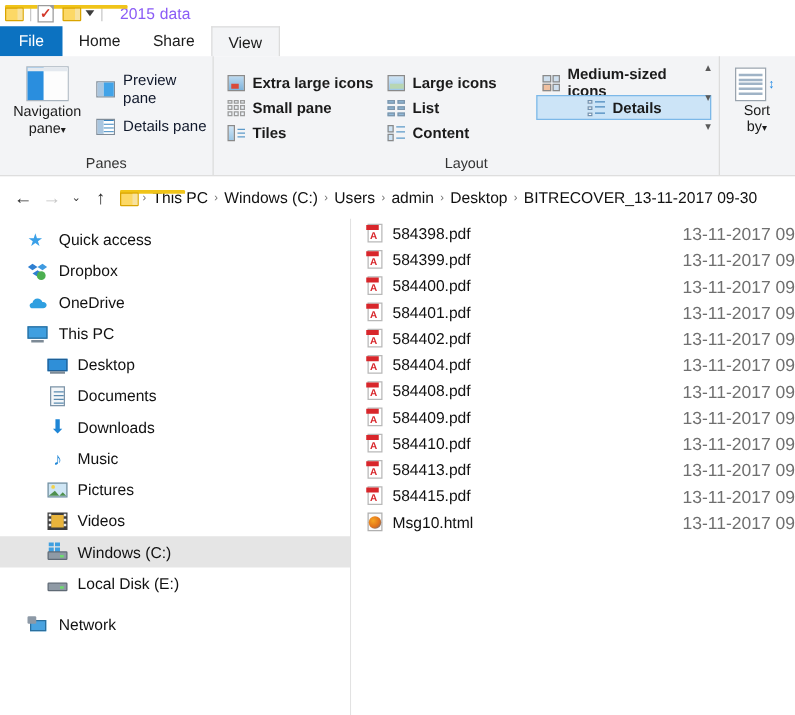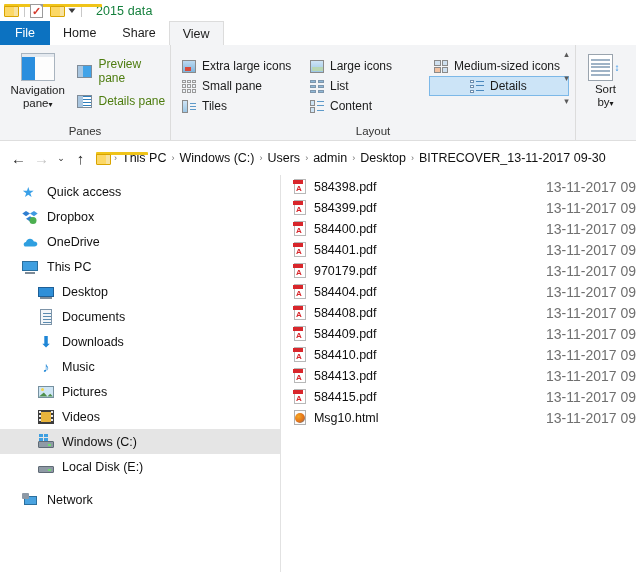--- a/index.html
+++ b/index.html
@@ -57,21 +57,21 @@
   .props-ico .chk {
     position: absolute; left: 2px; top: 3px;
     color: #d33a2c; font-size: 11px; line-height: 9px; font-weight: bold;
   }
 
   .qat-chevron {
     font-size: 8px; color: #3c3c3c; margin-left: 3px; line-height: 1;
     transform: scaleX(1.5);
   }
   .win-title {
-    margin-left: 9px; font-size: 12.5px; color: #15803d;
+    margin-left: 9px; font-size: 12.5px; color: #8b5cf6;
     letter-spacing: .1px;
   }
 
   
   .tabstrip {
     height: 24px; display: flex; align-items: stretch;
     background: #ffffff; position: relative;
   }
   .tab {
     display: flex; align-items: center; justify-content: center;
@@ -119,21 +119,21 @@
     background: #e4e9ef;
   }
   .navpane-text {
     margin-top: 3px; font-size: 11.5px; color: #1b1b1b; text-align: center;
     line-height: 13px;
   }
   .caret-dn { font-size: 8px; }
 
   .pane-items { display: flex; flex-direction: column; padding-top: 6px; gap: 9px; }
   .pane-item {
-    display: flex; align-items: center; gap: 6px; font-size: 12px; color: #4d7c0f;
+    display: flex; align-items: center; gap: 6px; font-size: 12px; color: #0f172a;
     padding: 0 2px;
   }
   .pane-mini {
     width: 15px; height: 13px; border: 1px solid #7f8c99; background: #fff;
     display: flex; position: relative; flex: 0 0 auto;
   }
   .pane-mini .pm-l { width: 5px; background: #a9c6e0; }
   .pane-mini .pm-r { flex: 1; background: #41a3e8; }
   .pane-mini.details .pm-r {
     background: #fff;
@@ -147,20 +147,21 @@
     display: grid;
     grid-template-columns: 128px 124px 140px;
     grid-auto-rows: 20px;
     padding: 5px 0 0 6px;
     column-gap: 0px;
   }
   .lay-item {
     display: flex; align-items: center; gap: 6px;
     font-size: 12px; color: #1b1b1b; padding: 1px 4px;
     border: 1px solid transparent;
+    font-weight: bold;
   }
   .lay-item.selected {
     background: #cce4f7; border: 1px solid #7cb8e8; padding-left: 40px;
   }
   .lay-ico { width: 14px; height: 13px; flex: 0 0 auto; position: relative; }
 
   .li-xl { border: 1px solid #8a8a8a; background: linear-gradient(#bcd9f0, #7fb4dc); }
   .li-xl:after { content:""; position:absolute; left:2px; bottom:1px; width:6px; height:4px; background:#d94a3a; }
   .li-lg { border: 1px solid #8a8a8a; background: linear-gradient(#cfe4f5, #9cc7e6); }
   .li-lg:after { content:""; position:absolute; left:1px; bottom:1px; width:11px; height:4px; background:#b8d6b3; }
@@ -704,21 +705,21 @@
             </span>
           <span class="fdate">13-11-2017 09</span>
         </div>
         <div class="frow">
           <span class="fname">
               <span class="pdf-ico">
                 <span class="pg"></span>
                 <span class="bar"></span>
                 <span class="a">A</span>
               </span>
-              <span>970179.pdf</span>
+              <span>584402.pdf</span>
             </span>
           <span class="fdate">13-11-2017 09</span>
         </div>
         <div class="frow">
           <span class="fname">
               <span class="pdf-ico">
                 <span class="pg"></span>
                 <span class="bar"></span>
                 <span class="a">A</span>
               </span>

